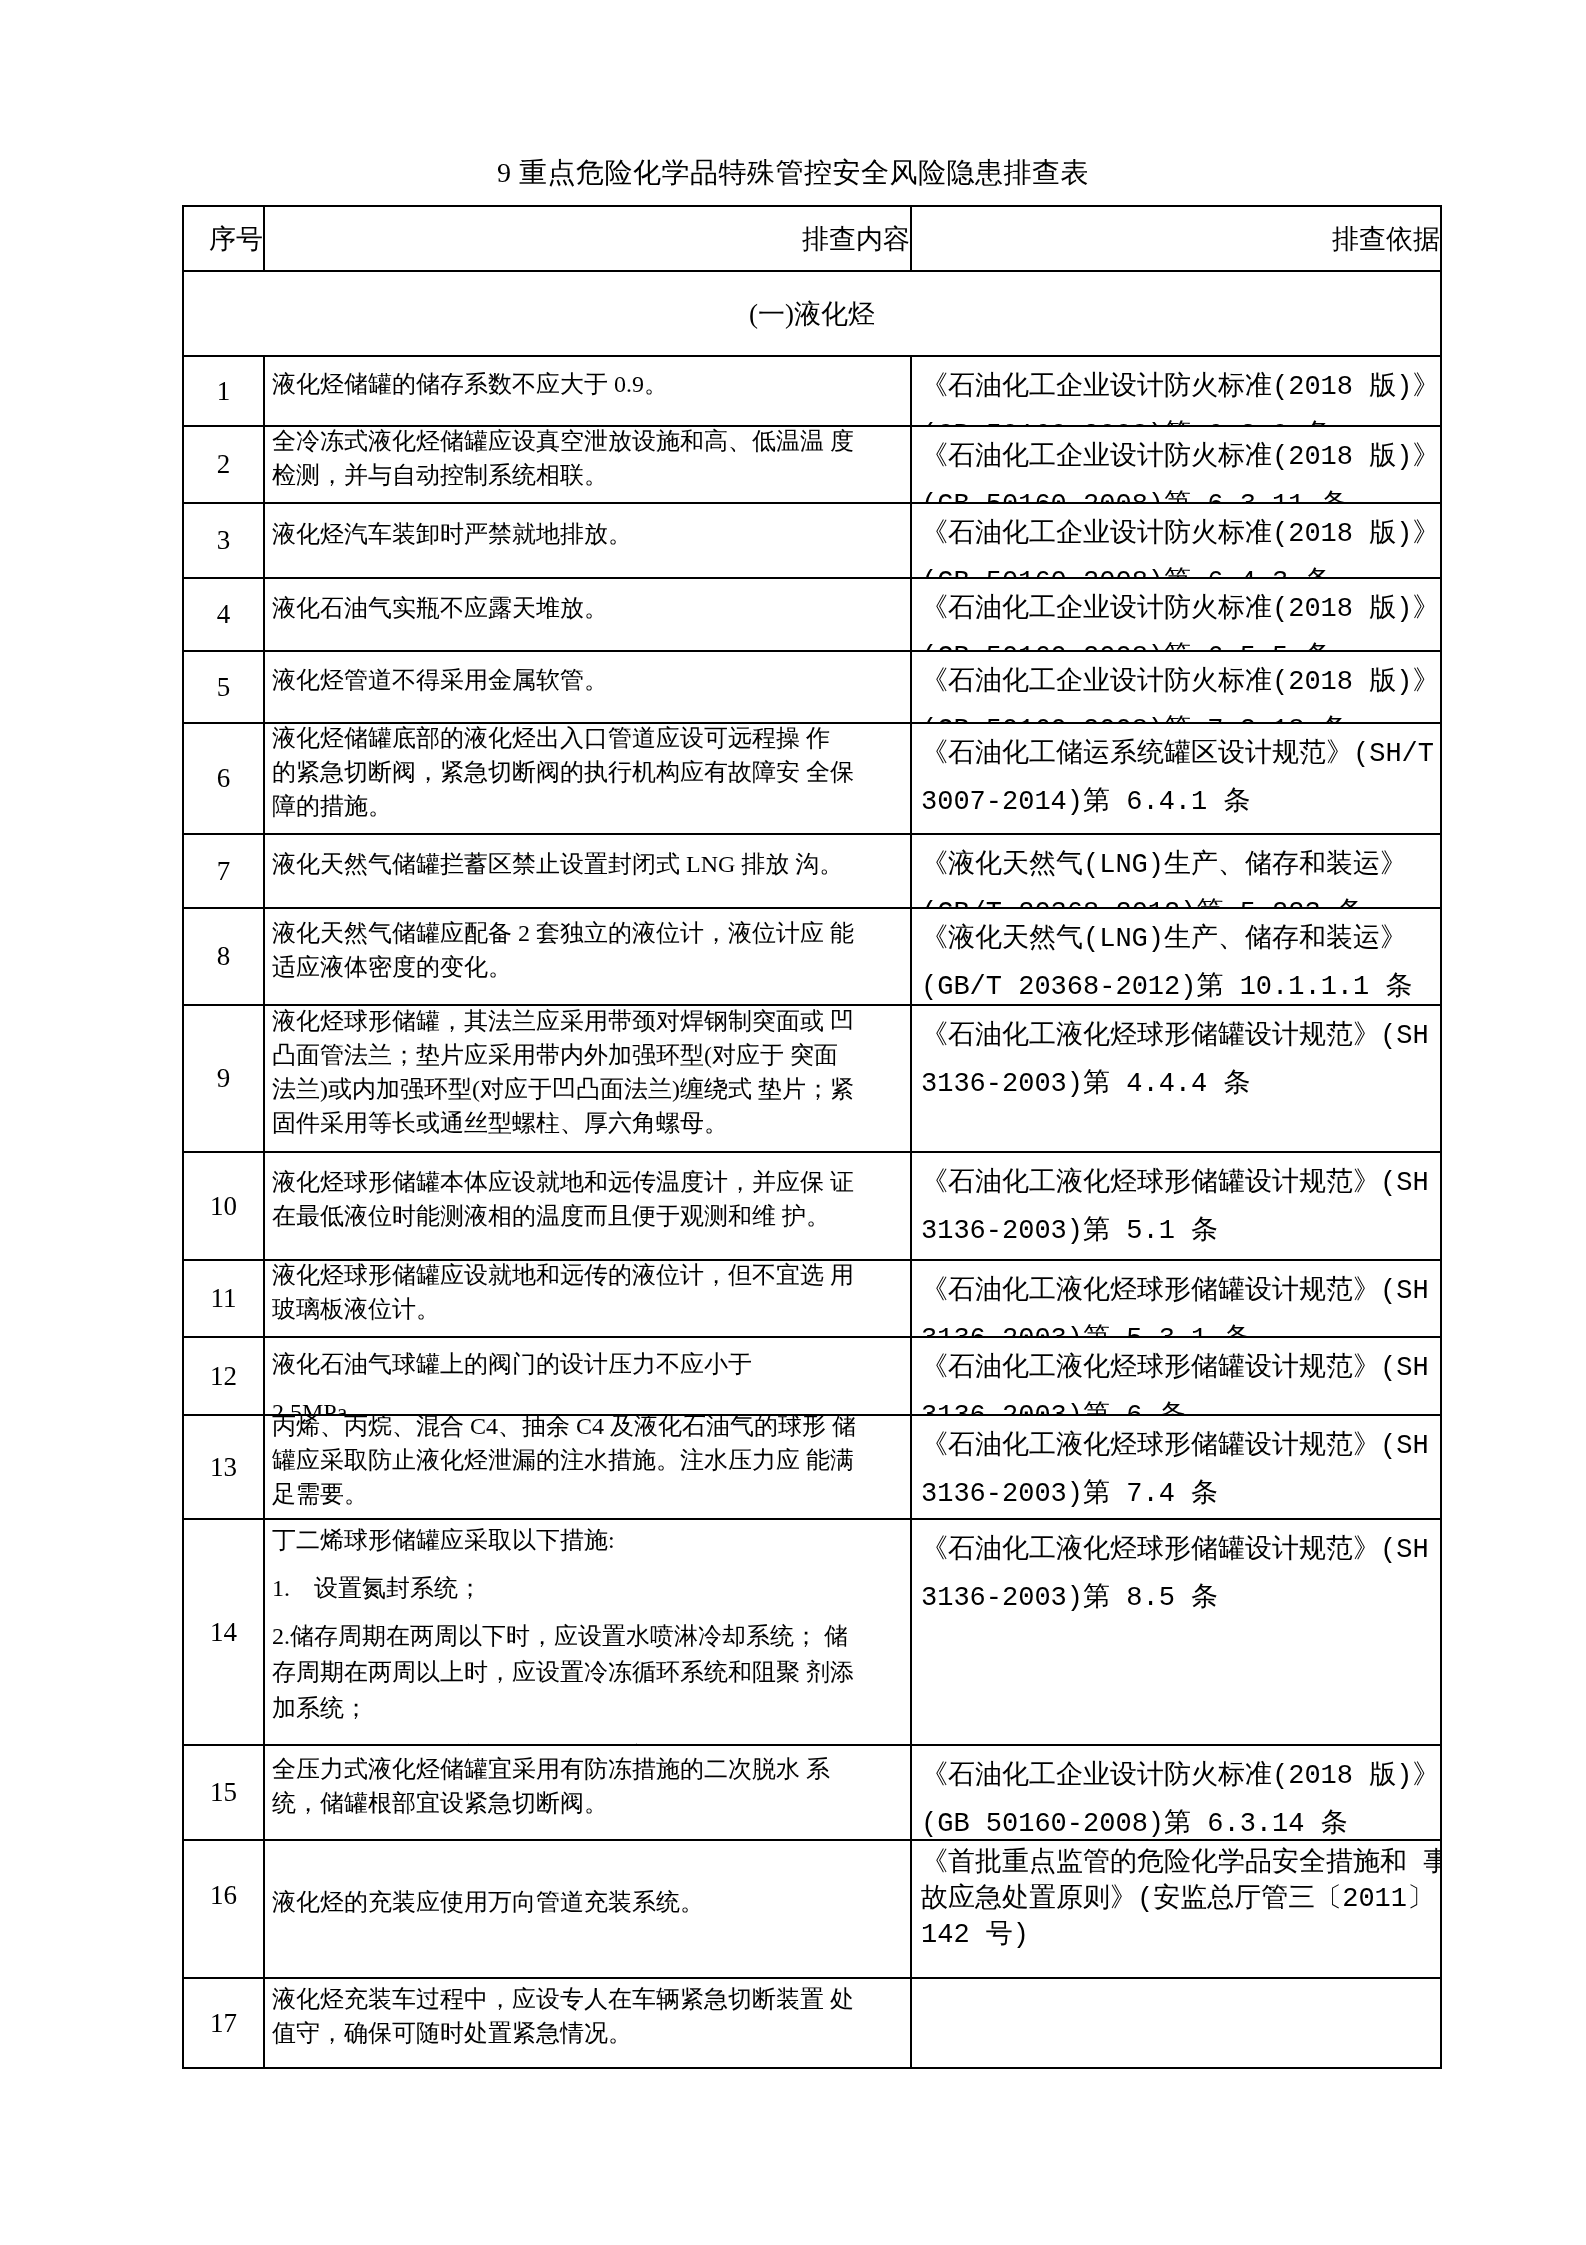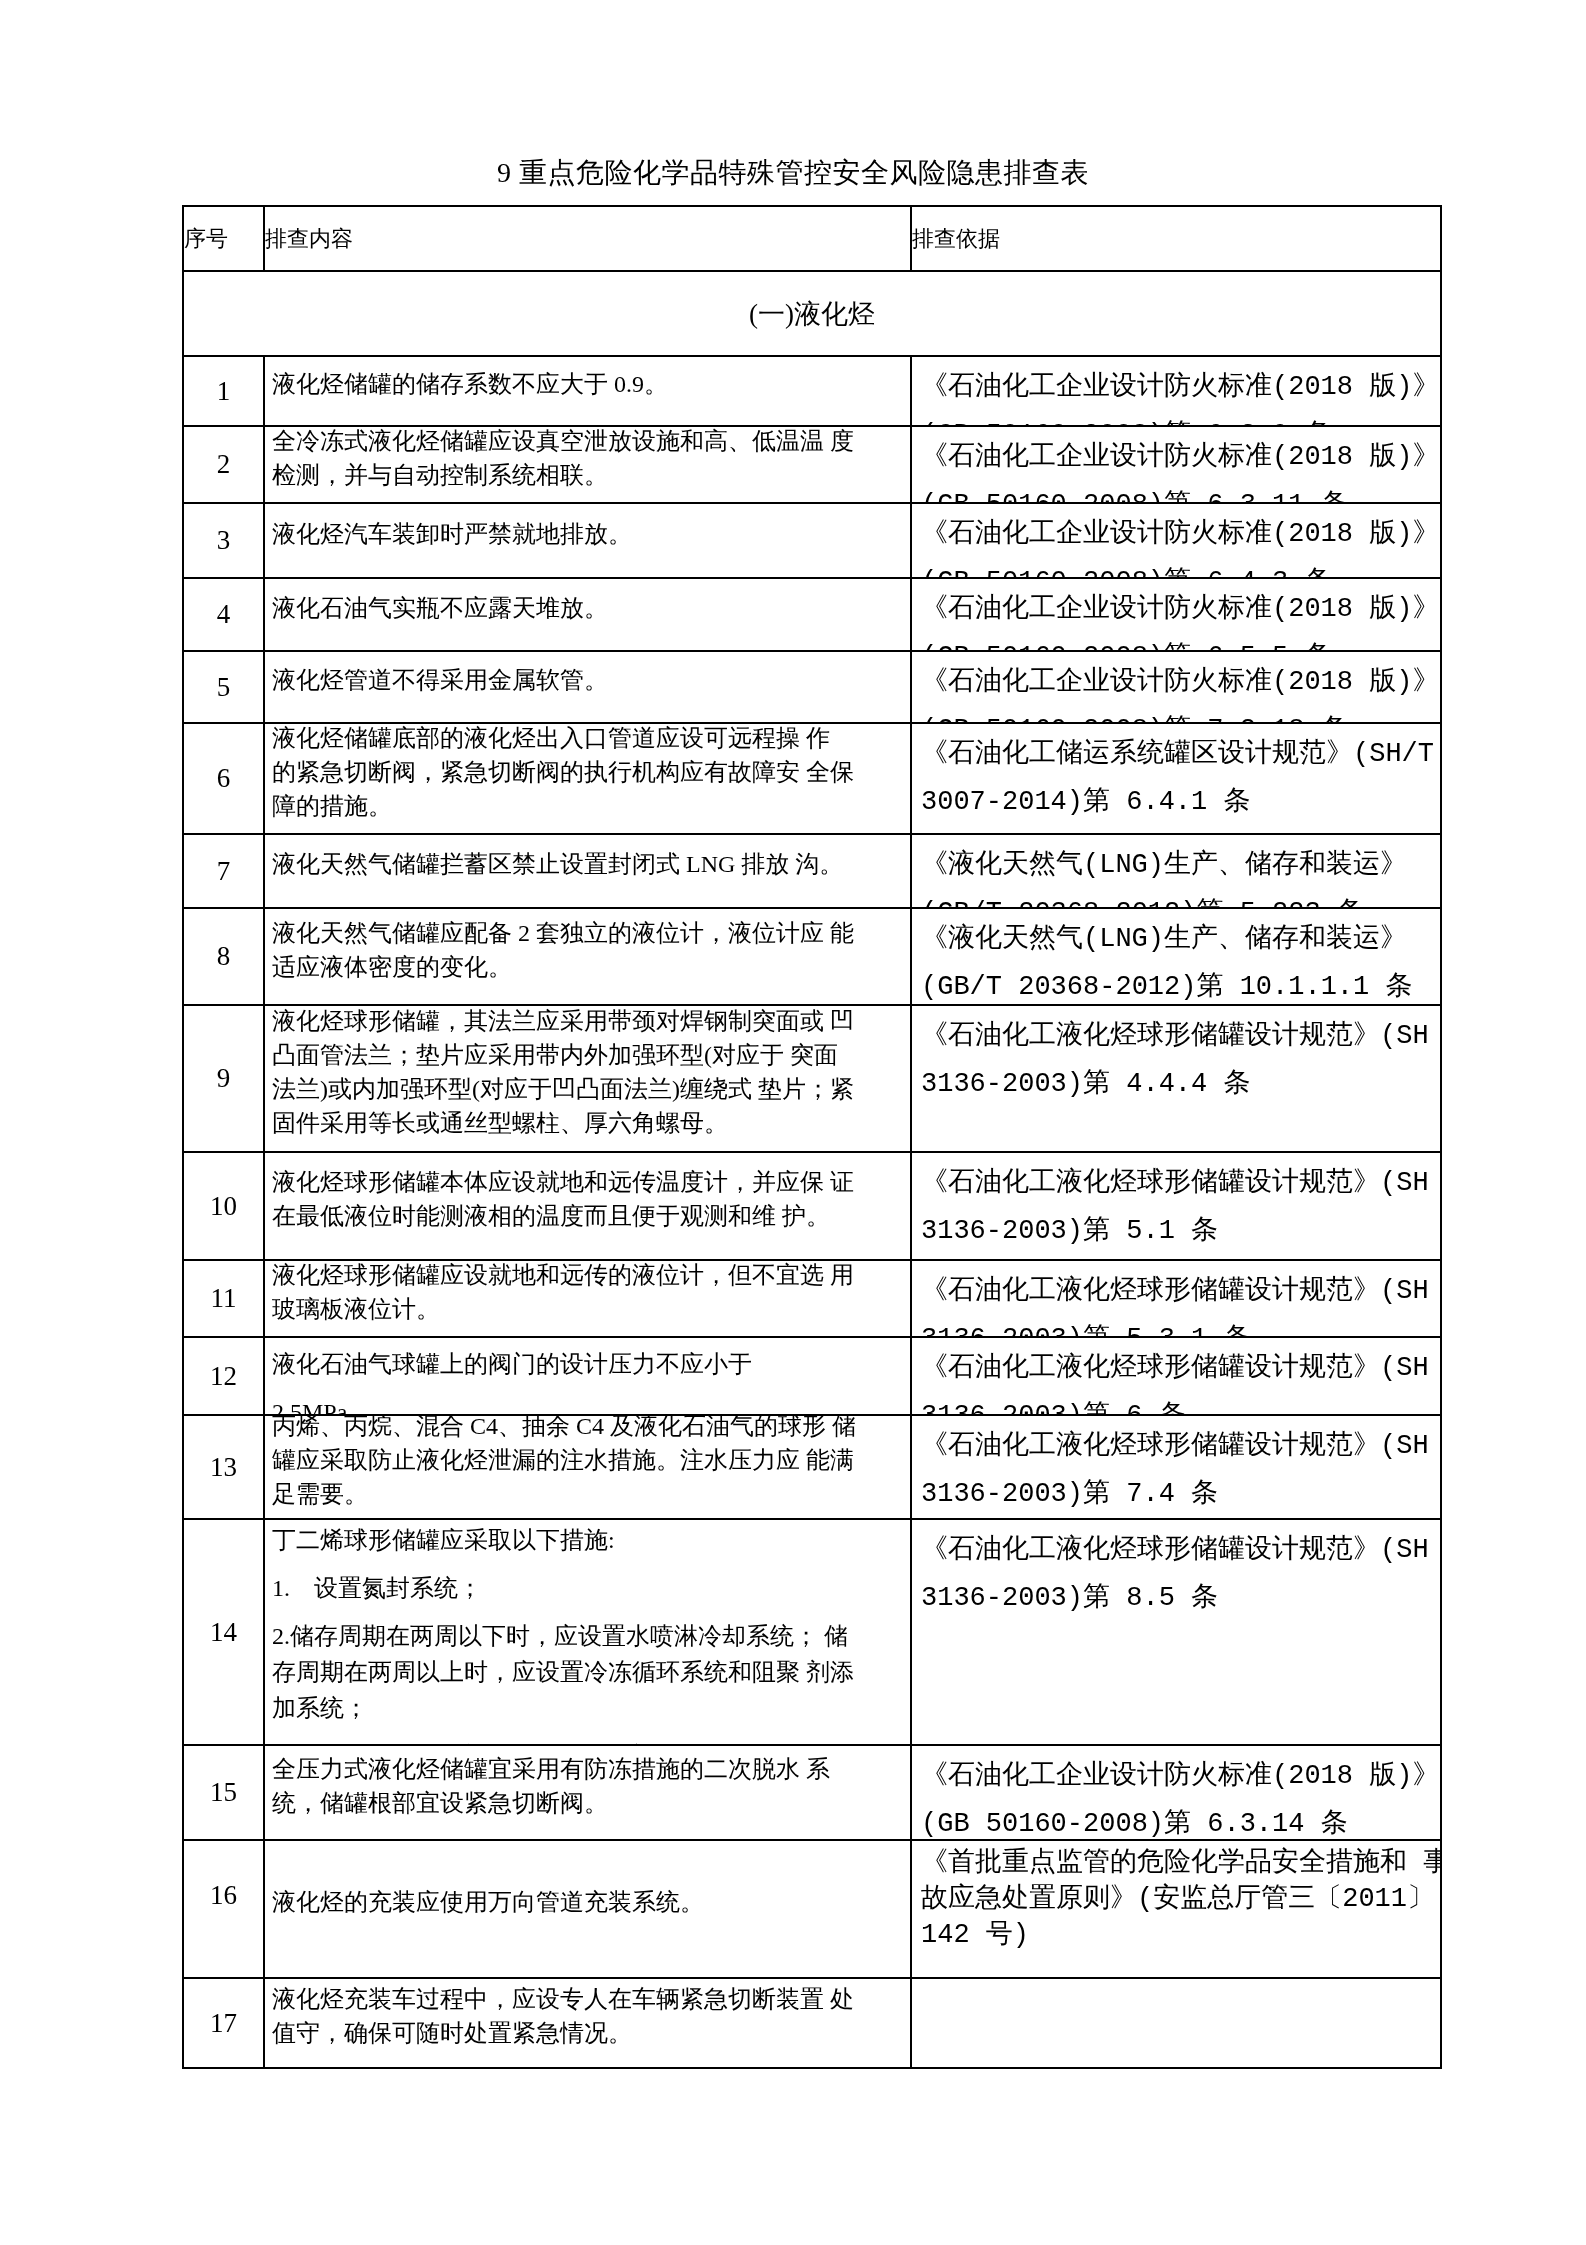--- a/index.html
+++ b/index.html
@@ -32,23 +32,23 @@
     table-layout: fixed;
   }
   table.grid td, table.grid th {
     border: 2px solid #000000;
     padding: 0;
     vertical-align: top;
     font-weight: normal;
     box-sizing: border-box;
   }
   .hdr-cell {
-    text-align: left;
+    text-align: right;
     vertical-align: middle !important;
-    font-size: 22px;
+    font-size: 27px;
   }
   .section-cell {
     text-align: center;
     vertical-align: middle !important;
     font-size: 27px;
   }
   .idx-wrap {
     display: flex;
     align-items: center;
     justify-content: center;

